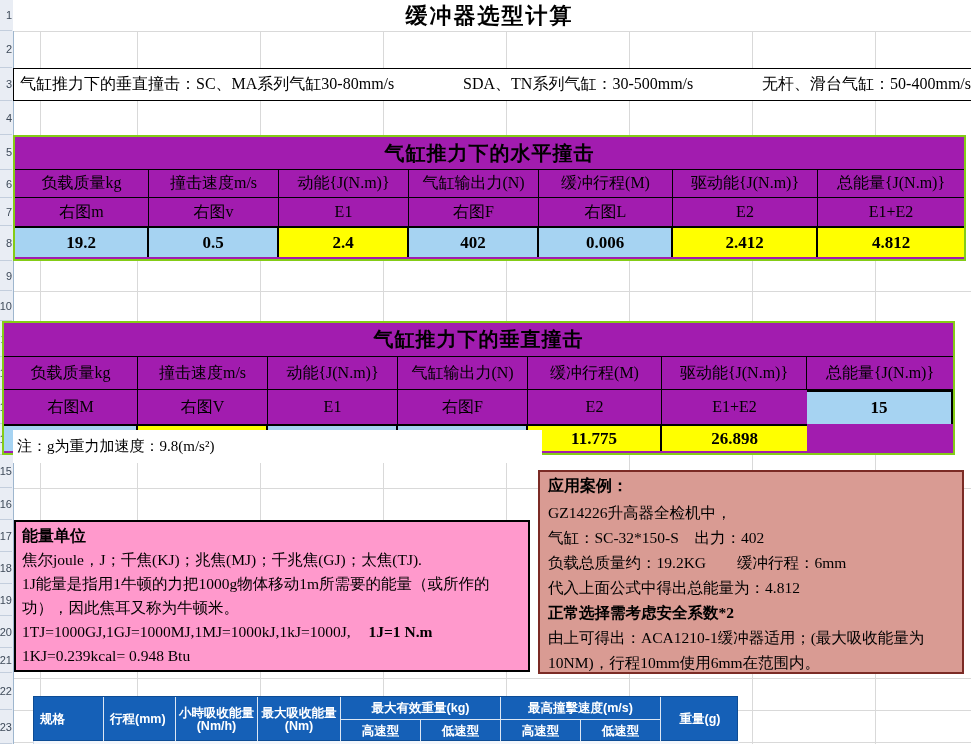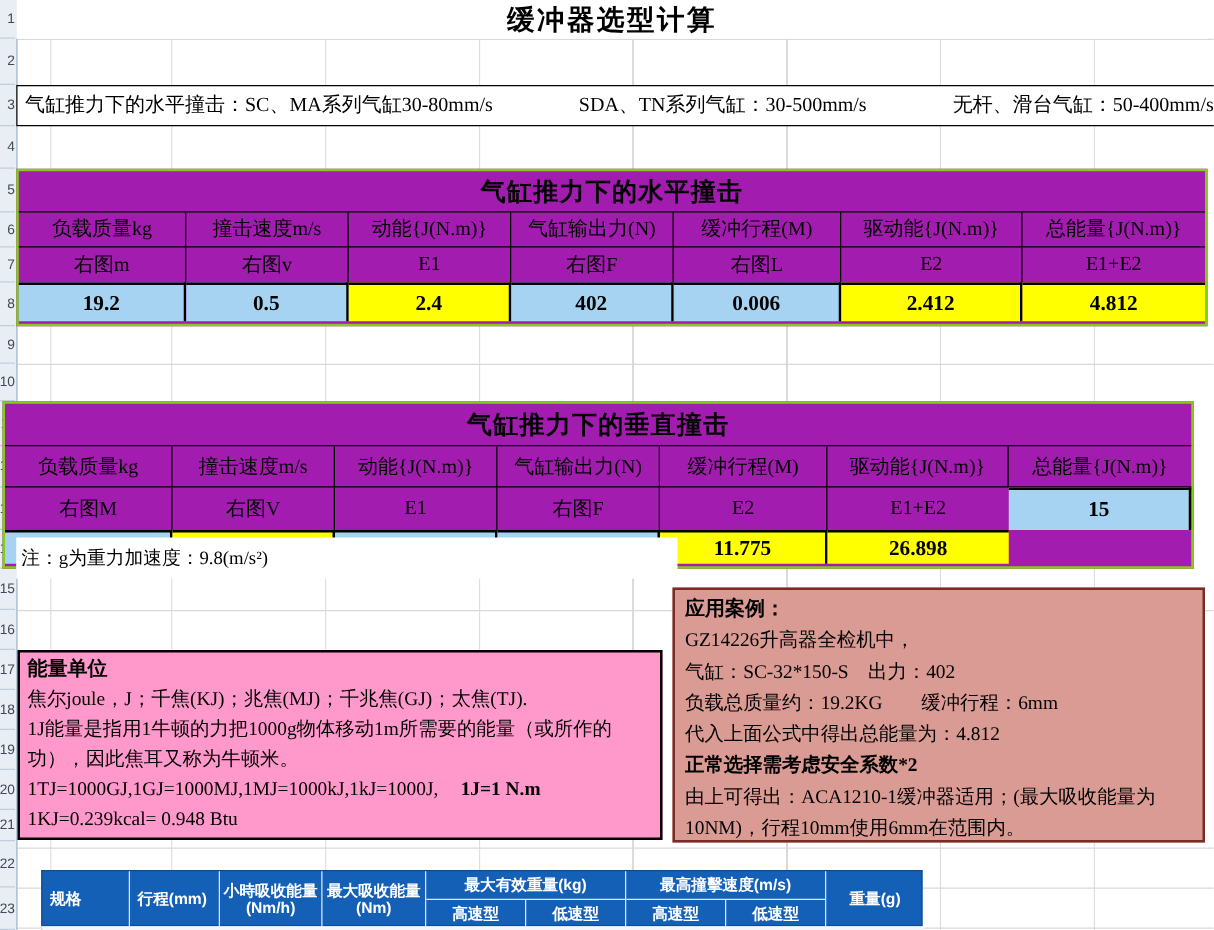--- a/index.html
+++ b/index.html
@@ -90,21 +90,21 @@
     padding:2px 6px 0 6px;font-size:15.5px;line-height:24px;
   }
   #energy-box .bx-title{font-weight:bold;font-size:16px;}
 
   
   #application-box{
     left:538px;top:470px;width:426px;height:204px;z-index:7;
     background:#d99b93;border:2px solid #7b2b25;box-sizing:border-box;
     padding:3px 8px 0 8px;font-size:15.5px;line-height:25px;
   }
-  #application-box .bx-title{font-weight:bold;font-size:16px;}
+  #application-box .bx-title{font-weight:bold;font-size:16px;font-family:Liberation Mono, monospace;}
   .bold{font-weight:bold;}
 
   
   #spec-table{
     left:33px;top:696px;width:705px;height:45px;z-index:7;
     background:#1560b7;color:#fff;
     font-family:"Liberation Sans",sans-serif;font-size:12.5px;font-weight:bold;
     display:grid;
     grid-template-columns:70px 72px 82px 83px 80px 80px 80px 80px 78px;
     grid-template-rows:23px 22px;
@@ -156,21 +156,21 @@
   <div class="rh" style="height:32px">19</div>
   <div class="rh" style="height:32px">20</div>
   <div class="rh" style="height:25px">21</div>
   <div class="rh" style="height:37px">22</div>
   <div class="rh" style="height:34px">23</div>
 </div>
 
 <div class="abs" id="main-title">缓冲器选型计算</div>
 
 <div class="abs" id="speed-note">
-  <span>气缸推力下的水平撞击：SC、MA系列气缸30-80mm/s</span>
+  <span>气缸推力下的垂直撞击：SC、MA系列气缸30-80mm/s</span>
   <span>SDA、TN系列气缸：30-500mm/s</span>
   <span>无杆、滑台气缸：50-400mm/s</span>
 </div>
 
 <div class="abs calc-table" id="table-horizontal">
   <div class="tbl-title">气缸推力下的水平撞击</div>
   <div class="cell">负载质量kg</div>
   <div class="cell">撞击速度m/s</div>
   <div class="cell">动能{J(N.m)}</div>
   <div class="cell">气缸输出力(N)</div>

